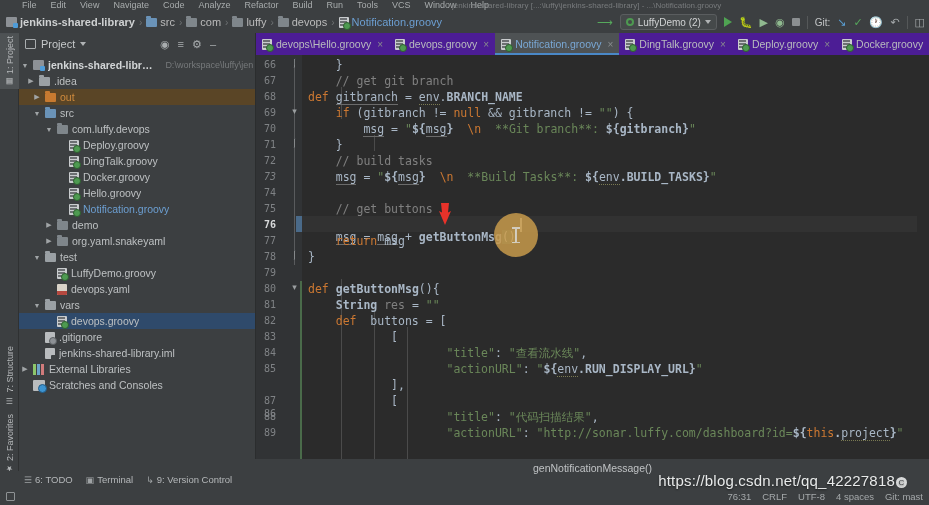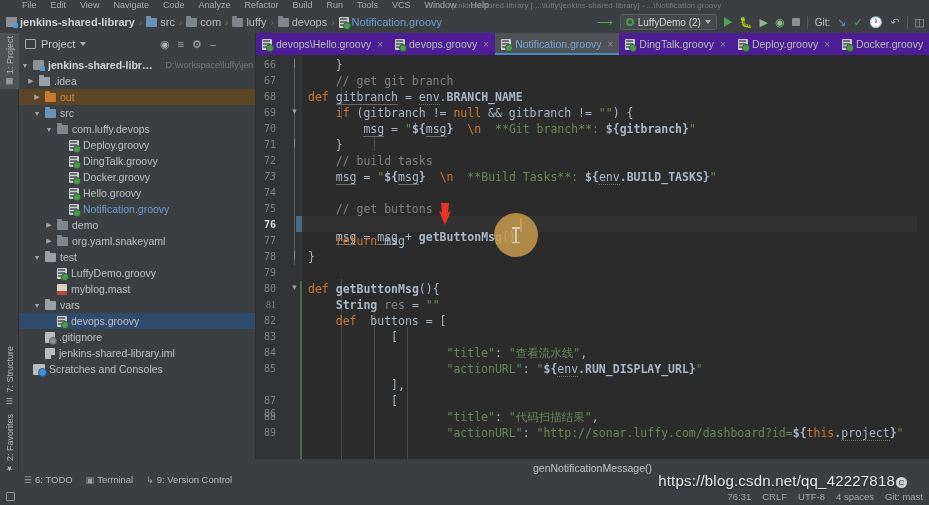--- a/index.html
+++ b/index.html
@@ -417,38 +417,43 @@
       <span class="arrow">▼</span>
       <span class="ico ico-folder grey"></span>
       <span class="lbl">test</span>
     </div>
     <div class="trow" style="padding-left:38px">
       <span class="ico ico-groovy"></span>
       <span class="lbl">LuffyDemo.groovy</span>
     </div>
     <div class="trow" style="padding-left:38px">
       <span class="ico ico-yaml"></span>
-      <span class="lbl">myblog.mast</span>
+      <span class="lbl">devops.yaml</span>
     </div>
     <div class="trow" style="padding-left:14px">
       <span class="arrow">▼</span>
       <span class="ico ico-folder grey"></span>
       <span class="lbl">vars</span>
     </div>
     <div class="trow sel-blue" style="padding-left:38px">
       <span class="ico ico-groovy"></span>
       <span class="lbl">devops.groovy</span>
     </div>
     <div class="trow" style="padding-left:26px">
       <span class="ico ico-git"></span>
       <span class="lbl">.gitignore</span>
     </div>
     <div class="trow" style="padding-left:26px">
       <span class="ico ico-iml"></span>
       <span class="lbl">jenkins-shared-library.iml</span>
+    </div>
+    <div class="trow" style="padding-left:2px">
+      <span class="arrow">▶</span>
+      <span class="ico ico-lib"></span>
+      <span class="lbl">External Libraries</span>
     </div>
     <div class="trow" style="padding-left:14px">
       <span class="ico ico-scratch"></span>
       <span class="lbl">Scratches and Consoles</span>
     </div>
   </div>
   <div class="proj-scroll">
     <div class="thumb"></div>
   </div>
   <div class="panel-divider"></div>
@@ -496,21 +501,21 @@
       <div class="ln" style="top:82px;">71</div>
       <div class="ln" style="top:98px;">72</div>
       <div class="ln" style="top:114px;font-style:italic;">73</div>
       <div class="ln" style="top:130px;">74</div>
       <div class="ln" style="top:146px;">75</div>
       <div class="ln cur" style="top:162px;">76</div>
       <div class="ln" style="top:178px;">77</div>
       <div class="ln" style="top:194px;">78</div>
       <div class="ln" style="top:210px;">79</div>
       <div class="ln" style="top:226px;">80</div>
-      <div class="ln" style="top:242px;font-family:Liberation Serif, serif;">81</div>
+      <div class="ln" style="top:242px;">81</div>
       <div class="ln" style="top:258px;">82</div>
       <div class="ln" style="top:274px;">83</div>
       <div class="ln" style="top:290px;">84</div>
       <div class="ln" style="top:306px;">85</div>
       <div class="ln" style="top:322px;margin-top:29px;">86</div>
       <div class="ln" style="top:338px;">87</div>
       <div class="ln" style="top:354px;">88</div>
       <div class="ln" style="top:370px;">89</div>
 
       <div class="foldline" style="top:10px;height:200px;"></div>

